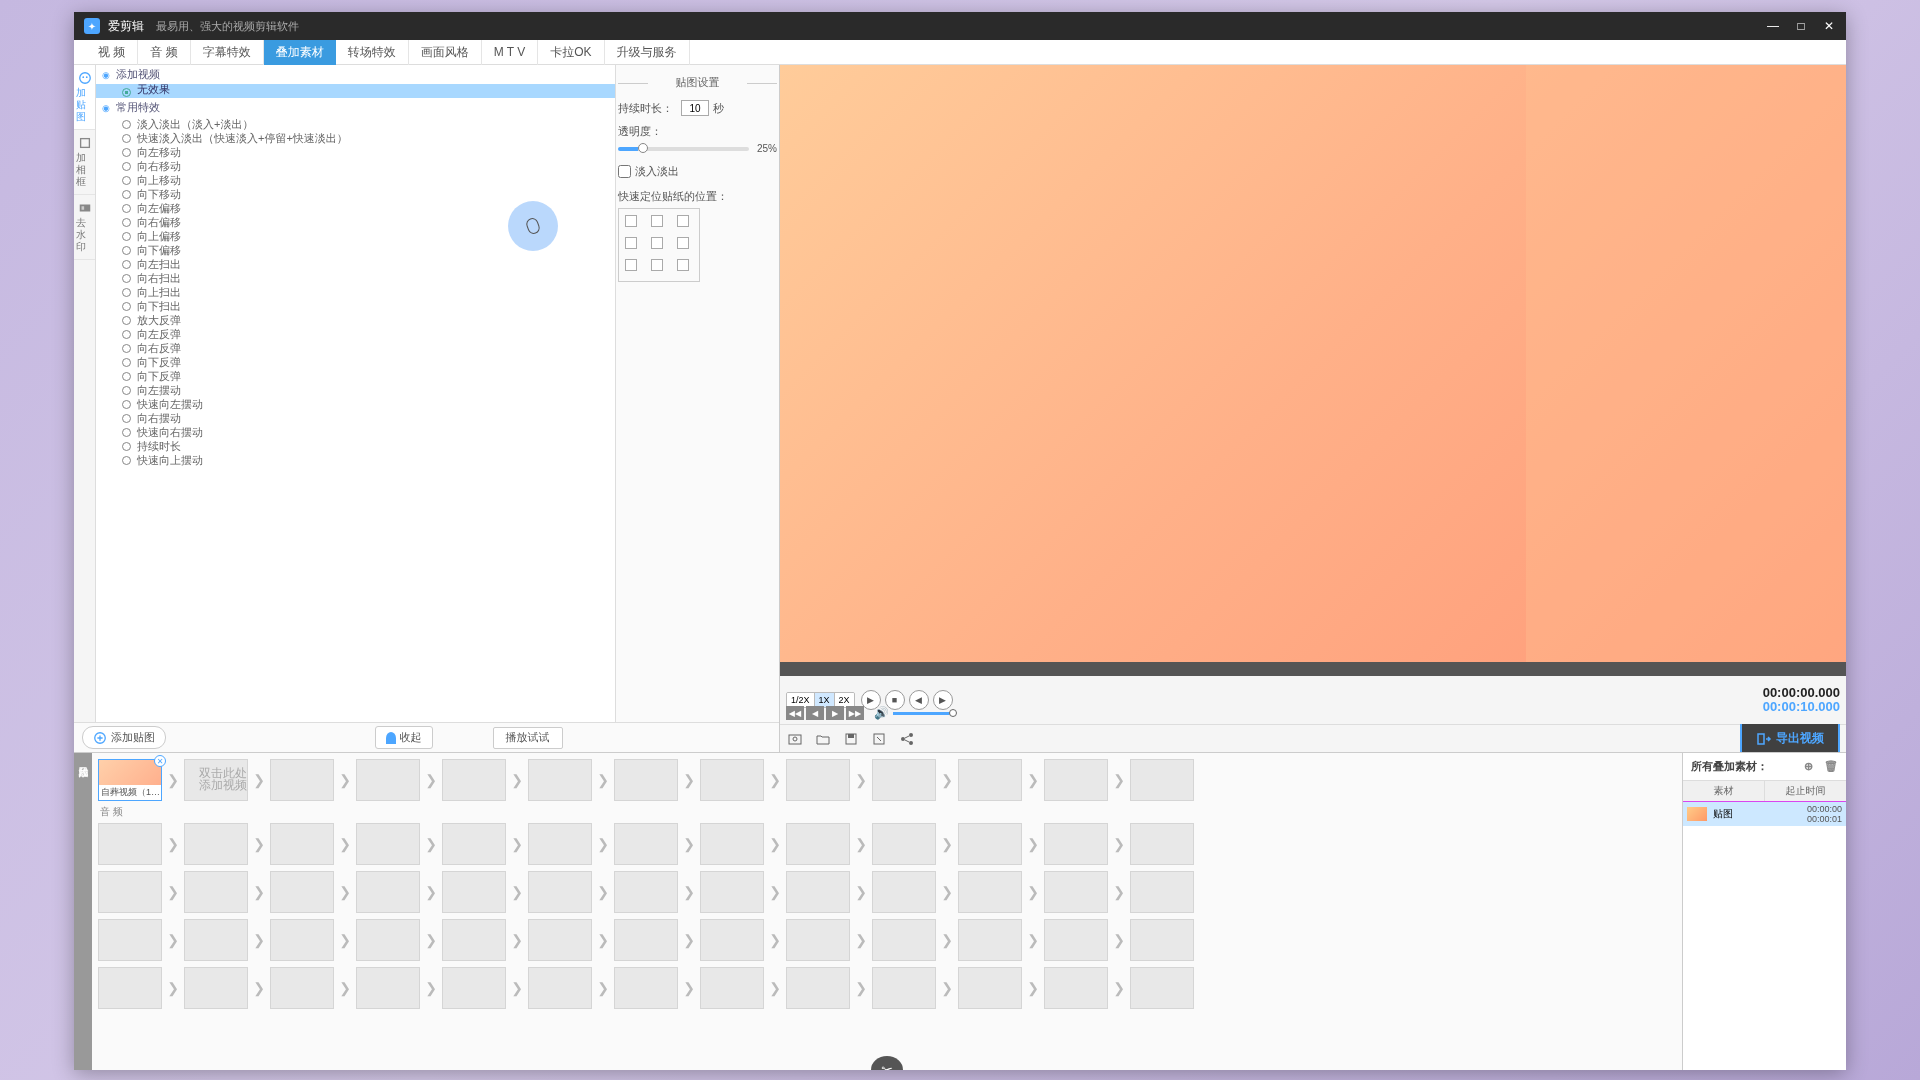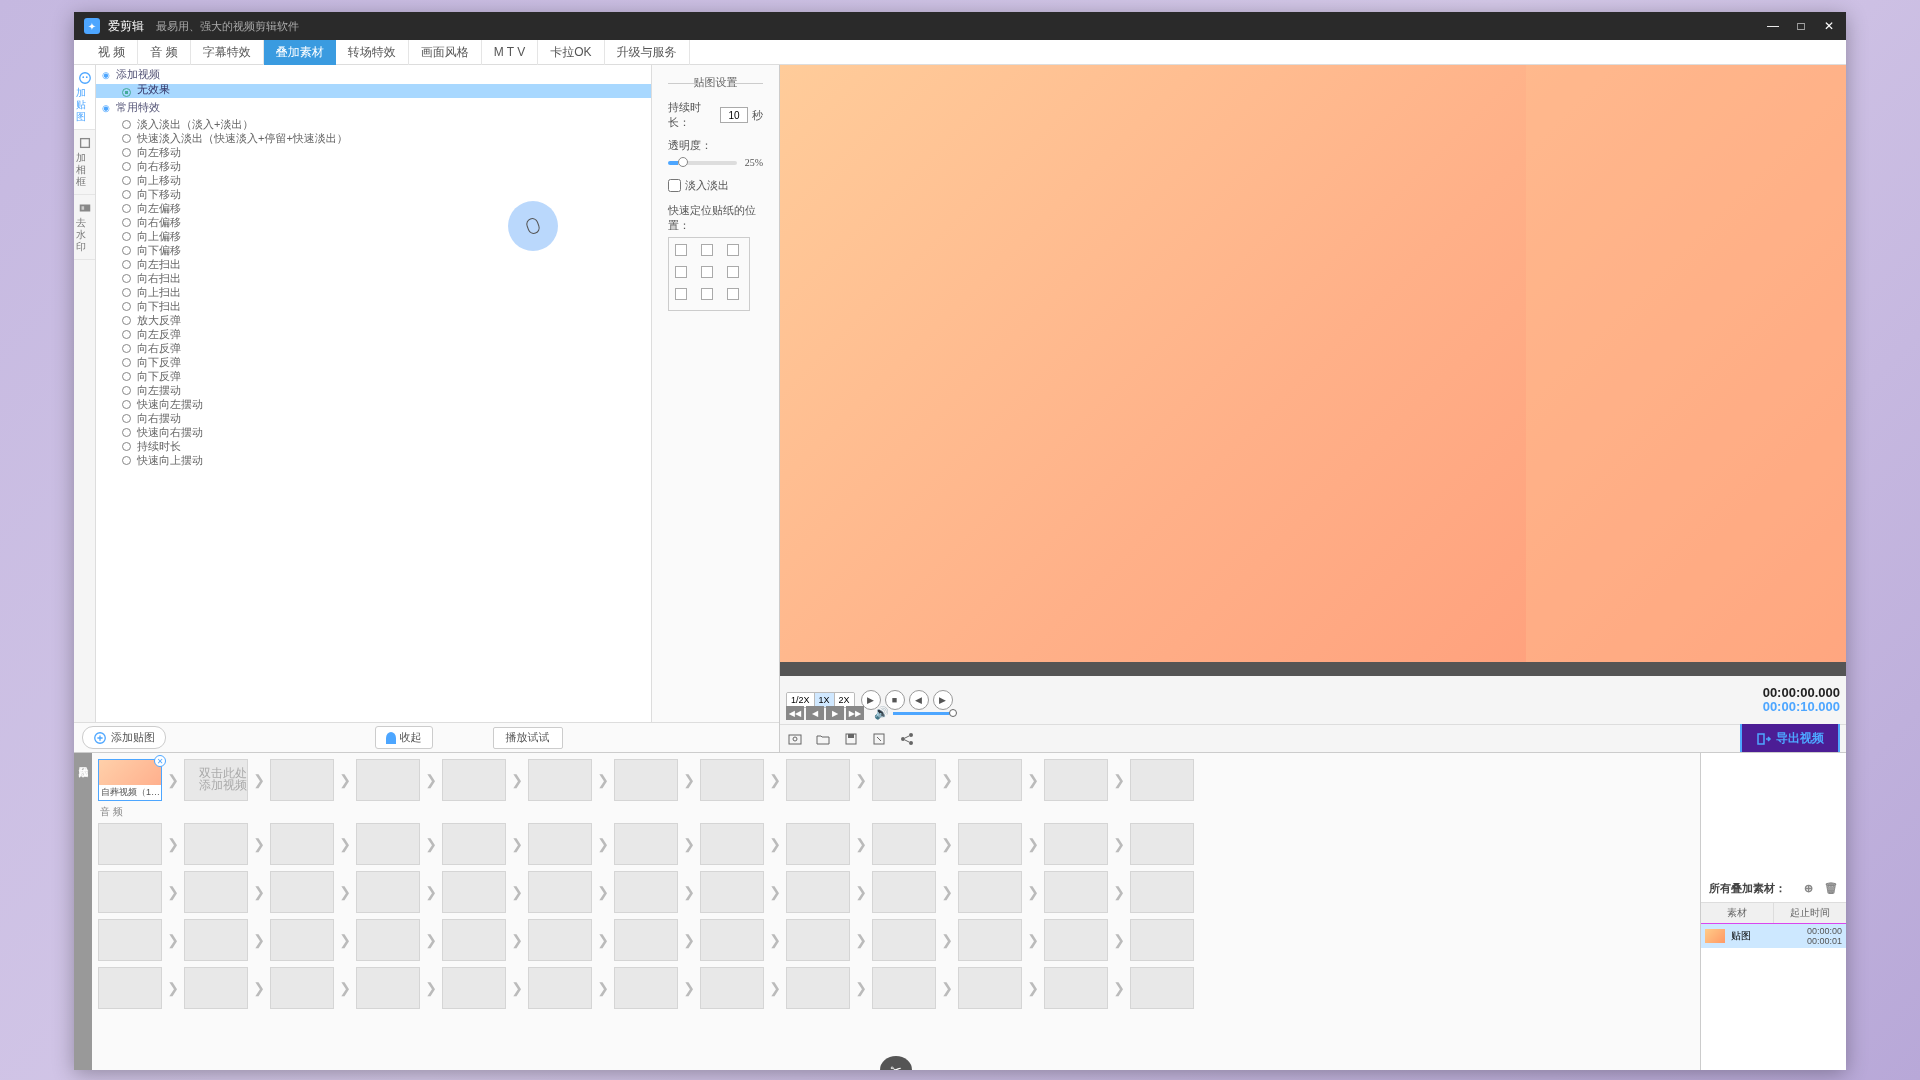--- a/index.html
+++ b/index.html
@@ -38,32 +38,32 @@
 .tree-radio { width: 9px; height: 9px; border: 1px solid #888; border-radius: 50%; margin-right: 6px; flex-shrink: 0; }
 .tree-item.selected .tree-radio { background: radial-gradient(circle, #4a9 30%, transparent 35%); border-color: #4a9; }
 .expand-icon { width: 10px; height: 10px; margin-right: 4px; color: #4da6ff; font-size: 9px; }
 
 .left-footer { height: 30px; border-top: 1px solid #ddd; display: flex; align-items: center; padding: 0 8px; background: #fafafa; }
 .add-sticker-btn { display: flex; align-items: center; font-size: 11px; color: #555; padding: 3px 10px; border: 1px solid #ccc; border-radius: 11px; background: #fff; cursor: pointer; }
 .add-sticker-btn svg { margin-right: 4px; }
 .collapse-btn { margin-left: auto; display: flex; align-items: center; font-size: 11px; color: #555; padding: 3px 10px; border: 1px solid #ccc; border-radius: 3px; background: #fff; cursor: pointer; }
 .collapse-btn .person-icon { width: 10px; height: 12px; background: #4da6ff; margin-right: 4px; border-radius: 50% 50% 0 0; }
 
-.settings-panel { width: 128px; border-left: 1px solid #ddd; padding: 10px 16px; font-size: 11px; color: #555; background: #fafafa; }
+.settings-panel { width: 164px; border-left: 1px solid #ddd; padding: 10px 2px; font-size: 11px; color: #555; background: #fafafa; }
 .settings-title { text-align: center; font-size: 11px; color: #666; margin-bottom: 10px; position: relative; }
 .settings-title::before, .settings-title::after { content: ""; position: absolute; top: 50%; width: 30px; height: 1px; background: #ccc; }
 .settings-title::before { left: 0; }
 .settings-title::after { right: 0; }
 .setting-row { margin-bottom: 8px; display: flex; align-items: center; font-size: 11px; }
 .setting-row label { margin-right: 8px; }
 .setting-row input[type=text] { width: 28px; height: 16px; border: 1px solid #aaa; font-size: 10px; text-align: center; padding: 0 2px; }
 .slider-wrap { display: flex; align-items: center; margin: 4px 0 10px; }
 .slider { flex: 1; height: 4px; background: linear-gradient(to right, #4da6ff 15%, #ddd 15%); position: relative; border-radius: 2px; }
 .slider-thumb { position: absolute; left: 15%; top: -4px; width: 10px; height: 10px; background: #fff; border: 1px solid #888; border-radius: 50%; }
-.opacity-val { margin-left: 8px; font-size: 10px; font-family: Liberation Serif, serif; }
+.opacity-val { margin-left: 8px; font-size: 10px; }
 .checkbox-row { display: flex; align-items: center; margin-bottom: 10px; }
 .checkbox-row input { margin-right: 4px; }
 .pos-grid { display: grid; grid-template-columns: repeat(3, 20px); grid-template-rows: repeat(3, 16px); gap: 6px; border: 1px solid #ccc; padding: 6px; width: 82px; margin-top: 4px; }
 .pos-cell { width: 12px; height: 12px; border: 1px solid #aaa; background: #fff; cursor: pointer; }
 
 .play-try-btn { width: 70px; height: 22px; border: 1px solid #ccc; background: #fff; font-size: 11px; color: #555; cursor: pointer; margin: 0 auto; display: block; border-radius: 2px; }
 
 .right-panel { flex: 1; display: flex; flex-direction: column; background: #2a2a2a; }
 .preview-area { flex: 1; background: linear-gradient(135deg, #ffcc9a, #ffb088, #ff9977); position: relative; }
 .preview-overlay { position: absolute; right: 0; top: 0; bottom: 0; width: 30%; background: rgba(255,200,150,0.3); }
@@ -77,38 +77,38 @@
 .seek-bar { position: absolute; top: 30px; left: 6px; right: 6px; display: flex; align-items: center; }
 .seek-btn { width: 18px; height: 14px; background: #888; margin-right: 2px; display: flex; align-items: center; justify-content: center; font-size: 8px; color: #fff; cursor: pointer; }
 .vol-icon { margin: 0 4px 0 8px; font-size: 12px; color: #666; }
 .vol-slider { width: 60px; height: 3px; background: #4da6ff; position: relative; }
 .vol-thumb { position: absolute; right: -4px; top: -3px; width: 8px; height: 8px; border-radius: 50%; background: #fff; border: 1px solid #666; }
 .time-display { margin-left: auto; text-align: right; font-family: monospace; font-weight: bold; font-size: 13px; line-height: 14px; }
 .time-display .t1 { color: #222; }
 .time-display .t2 { color: #4da6ff; }
 .action-bar { height: 28px; background: #f5f5f5; display: flex; align-items: center; padding: 0 6px; border-top: 1px solid #ddd; }
 .action-icon { width: 18px; height: 18px; margin-right: 10px; cursor: pointer; color: #555; display: flex; align-items: center; justify-content: center; }
-.export-btn { margin-left: auto; padding: 20px 14px; border: 2px solid #4da6ff; background: #4c1d95; color: #4da6ff; font-size: 12px; font-weight: bold; cursor: pointer; display: flex; align-items: center; border-radius: 2px; }
+.export-btn { margin-left: auto; padding: 20px 14px; border: 2px solid #4da6ff; background: #404040; color: #4da6ff; font-size: 12px; font-weight: bold; cursor: pointer; display: flex; align-items: center; border-radius: 2px; }
 .export-btn svg { margin-right: 4px; }
 
 .bottom-panel { height: 318px; display: flex; background: #fafafa; border-top: 1px solid #ccc; }
 .clips-area { flex: 1; display: flex; overflow: hidden; }
 .clips-sidebar { width: 18px; background: #999; color: #fff; font-size: 10px; display: flex; flex-direction: column; align-items: center; justify-content: flex-start; padding-top: 6px; line-height: 12px; }
 .clips-grid-wrap { flex: 1; overflow: auto; padding: 6px; position: relative; }
 .clips-grid { display: flex; flex-wrap: wrap; gap: 6px; }
 .clip-slot { width: 64px; height: 42px; background: #e8e8e8; border: 1px solid #d5d5d5; position: relative; cursor: pointer; }
 .clip-slot.first { border: 1px solid #4da6ff; background: linear-gradient(135deg, #ffd0aa, #ffaa88); }
 .clip-close { position: absolute; top: -5px; right: -5px; width: 12px; height: 12px; border-radius: 50%; background: #fff; border: 1px solid #4da6ff; color: #4da6ff; font-size: 8px; display: flex; align-items: center; justify-content: center; cursor: pointer; }
 .clip-label { position: absolute; bottom: 0; left: 0; right: 0; background: #fff; font-size: 9px; padding: 1px 2px; white-space: nowrap; overflow: hidden; color: #555; }
 .clip-arrow { width: 10px; height: 42px; display: flex; align-items: center; justify-content: center; color: #bbb; font-size: 14px; }
 .clip-placeholder { font-size: 12px; color: #aaa; text-align: right; line-height: 12px; padding-top: 8px; font-family: Liberation Mono, monospace; }
 .audio-label { width: 100%; font-size: 10px; color: #888; padding: 4px 2px; }
 .scissors-badge { position: absolute; bottom: -14px; left: 50%; transform: translateX(-50%); width: 32px; height: 28px; background: #555; border-radius: 50% 50% 0 0; display: flex; align-items: center; justify-content: center; color: #fff; font-size: 14px; }
 
-.materials-panel { width: 146px; border-left: 1px solid #ccc; background: #fff; display: flex; flex-direction: column; font-size: 11px; justify-content: center; }
+.materials-panel { width: 164px; border-left: 1px solid #ccc; background: #fff; display: flex; flex-direction: column; font-size: 11px; }
 .materials-header { padding: 6px 8px; display: flex; align-items: center; font-weight: bold; color: #444; }
 .materials-header .add-icon, .materials-header .del-icon { margin-left: auto; width: 14px; height: 14px; cursor: pointer; color: #888; }
 .materials-header .del-icon { margin-left: 6px; }
 .materials-cols { display: flex; background: #f0f0f0; border-top: 1px solid #ddd; border-bottom: 1px solid #d946ef; font-size: 10px; color: #666; }
 .mat-col { flex: 1; padding: 3px 6px; text-align: center; border-right: 1px solid #ddd; }
 .mat-col:last-child { border-right: none; }
 .material-row { display: flex; align-items: center; background: #cde8ff; padding: 2px 4px; cursor: pointer; }
 .mat-thumb { width: 20px; height: 14px; background: linear-gradient(135deg, #ffcc88, #ff9966); margin-right: 6px; }
 .mat-name { flex: 1; font-size: 10px; }
 .mat-time { font-size: 9px; color: #555; text-align: right; line-height: 10px; }

